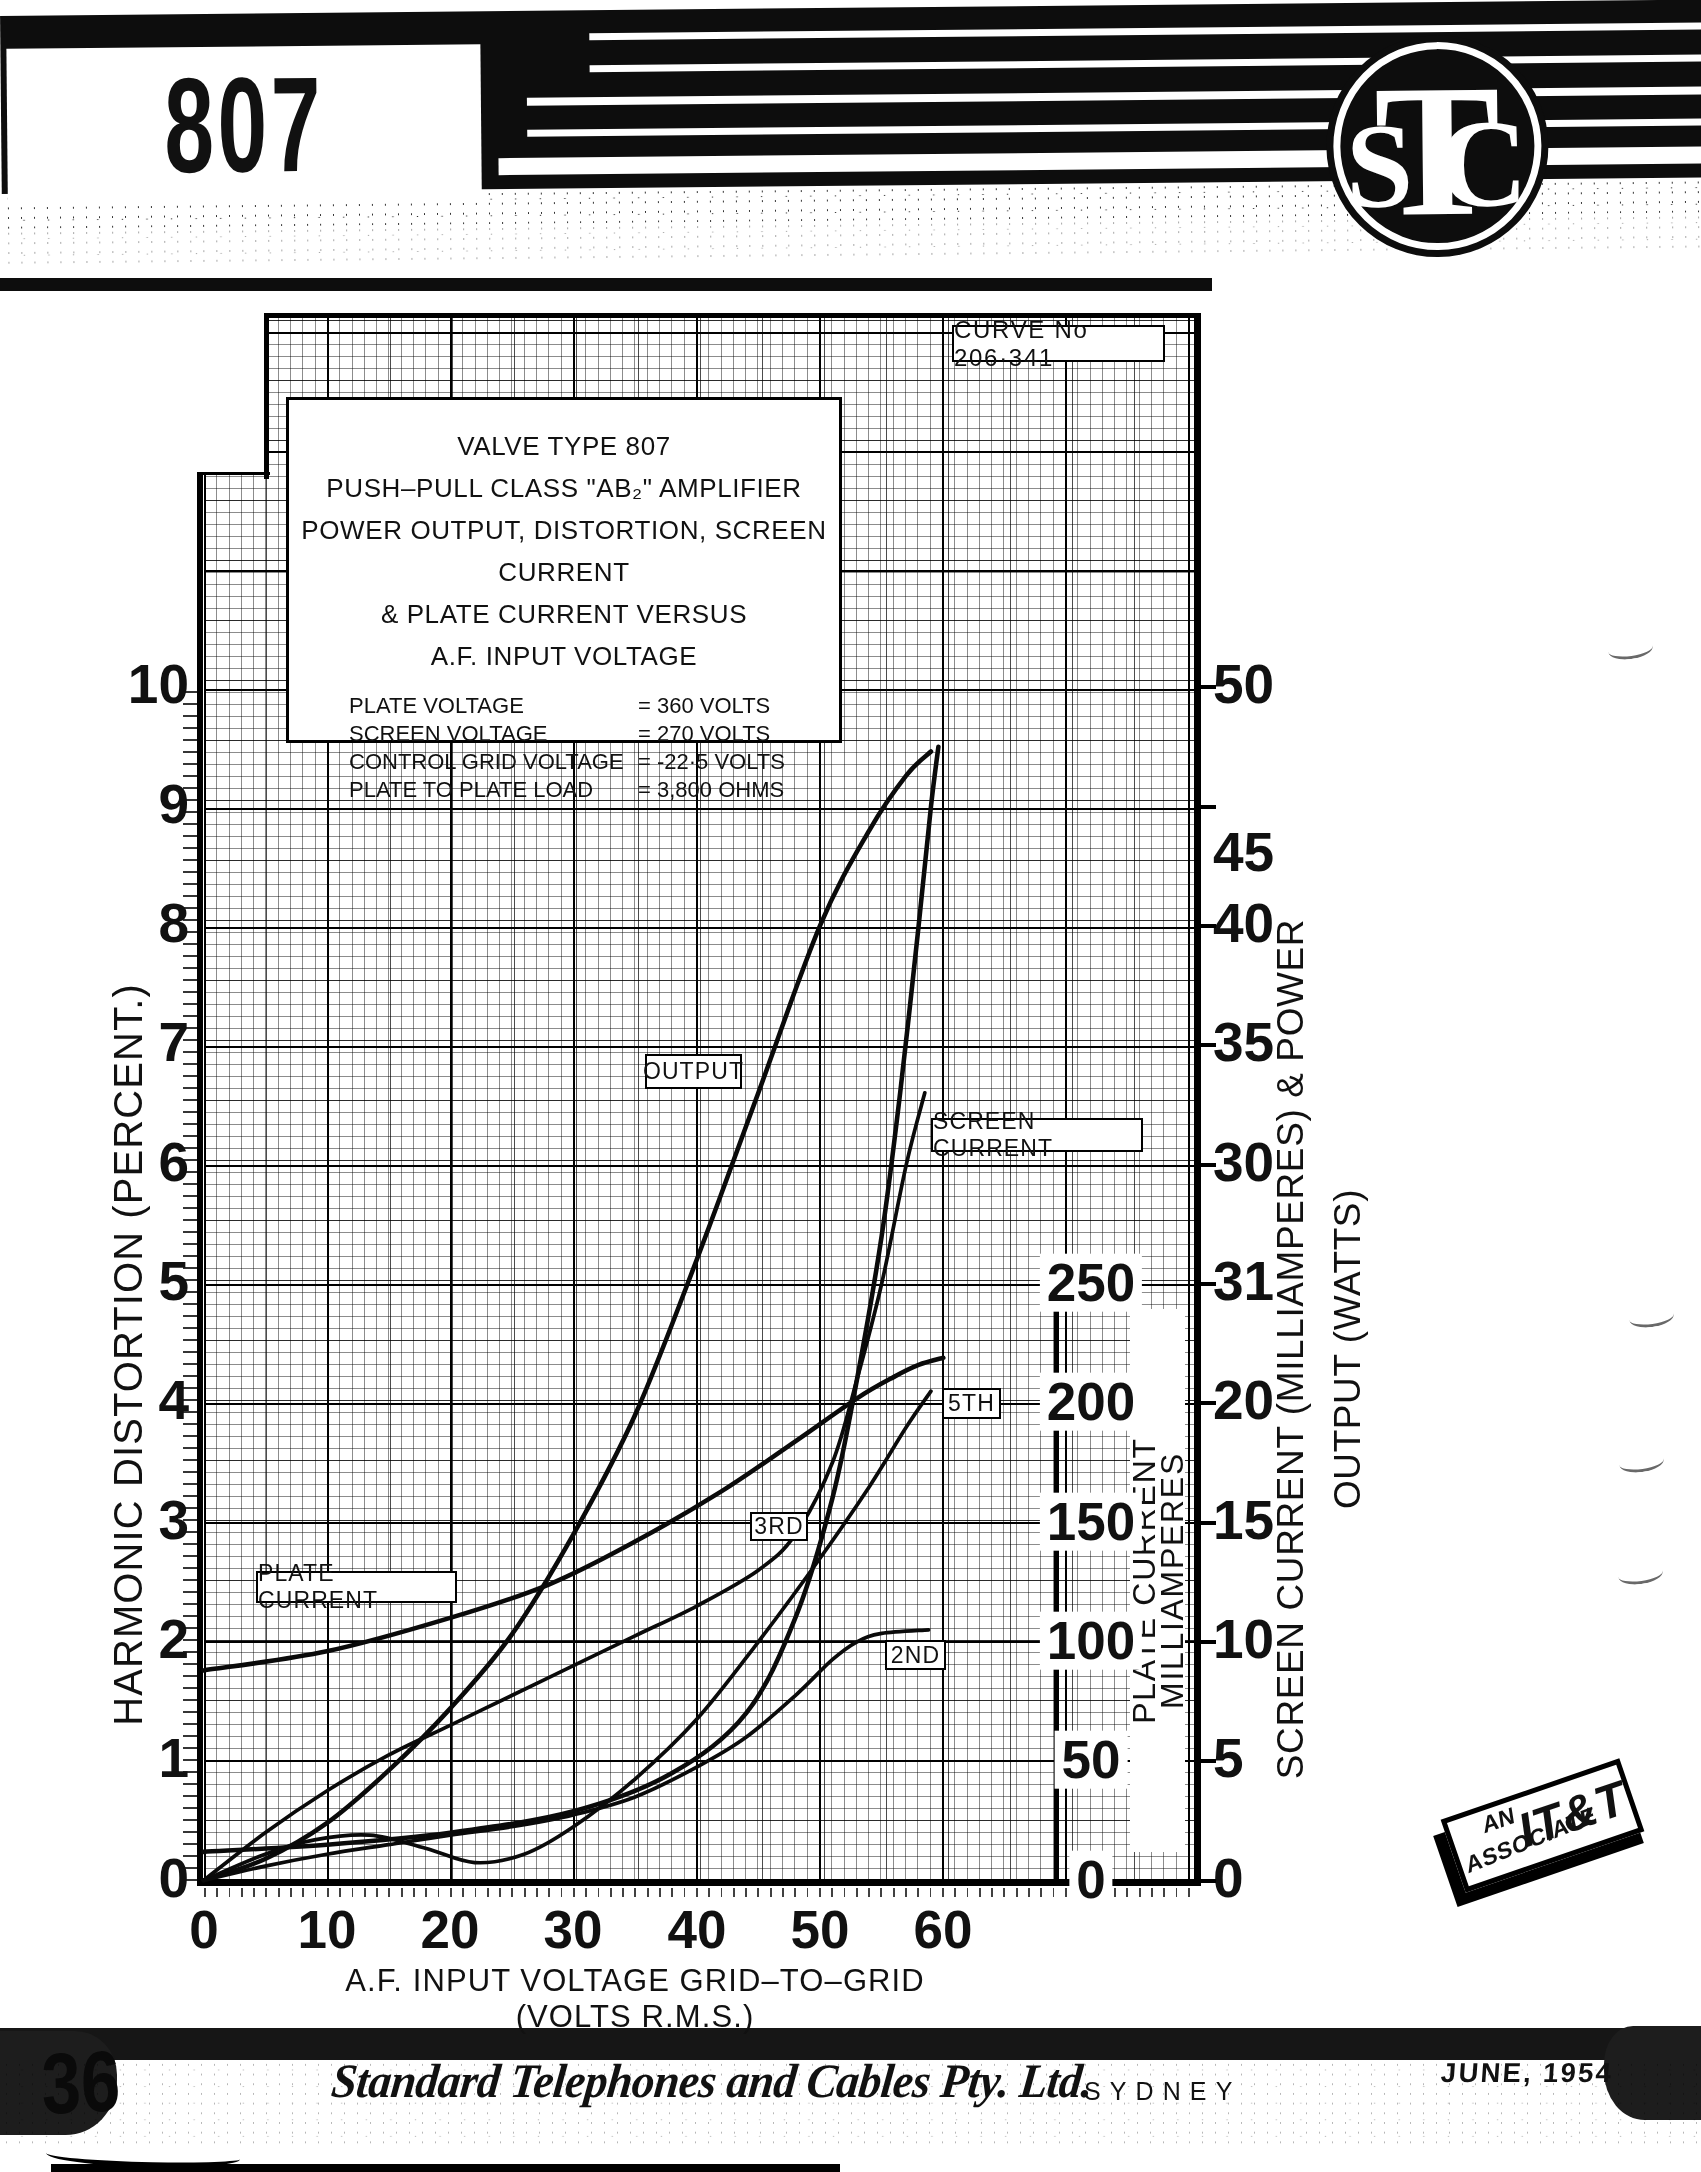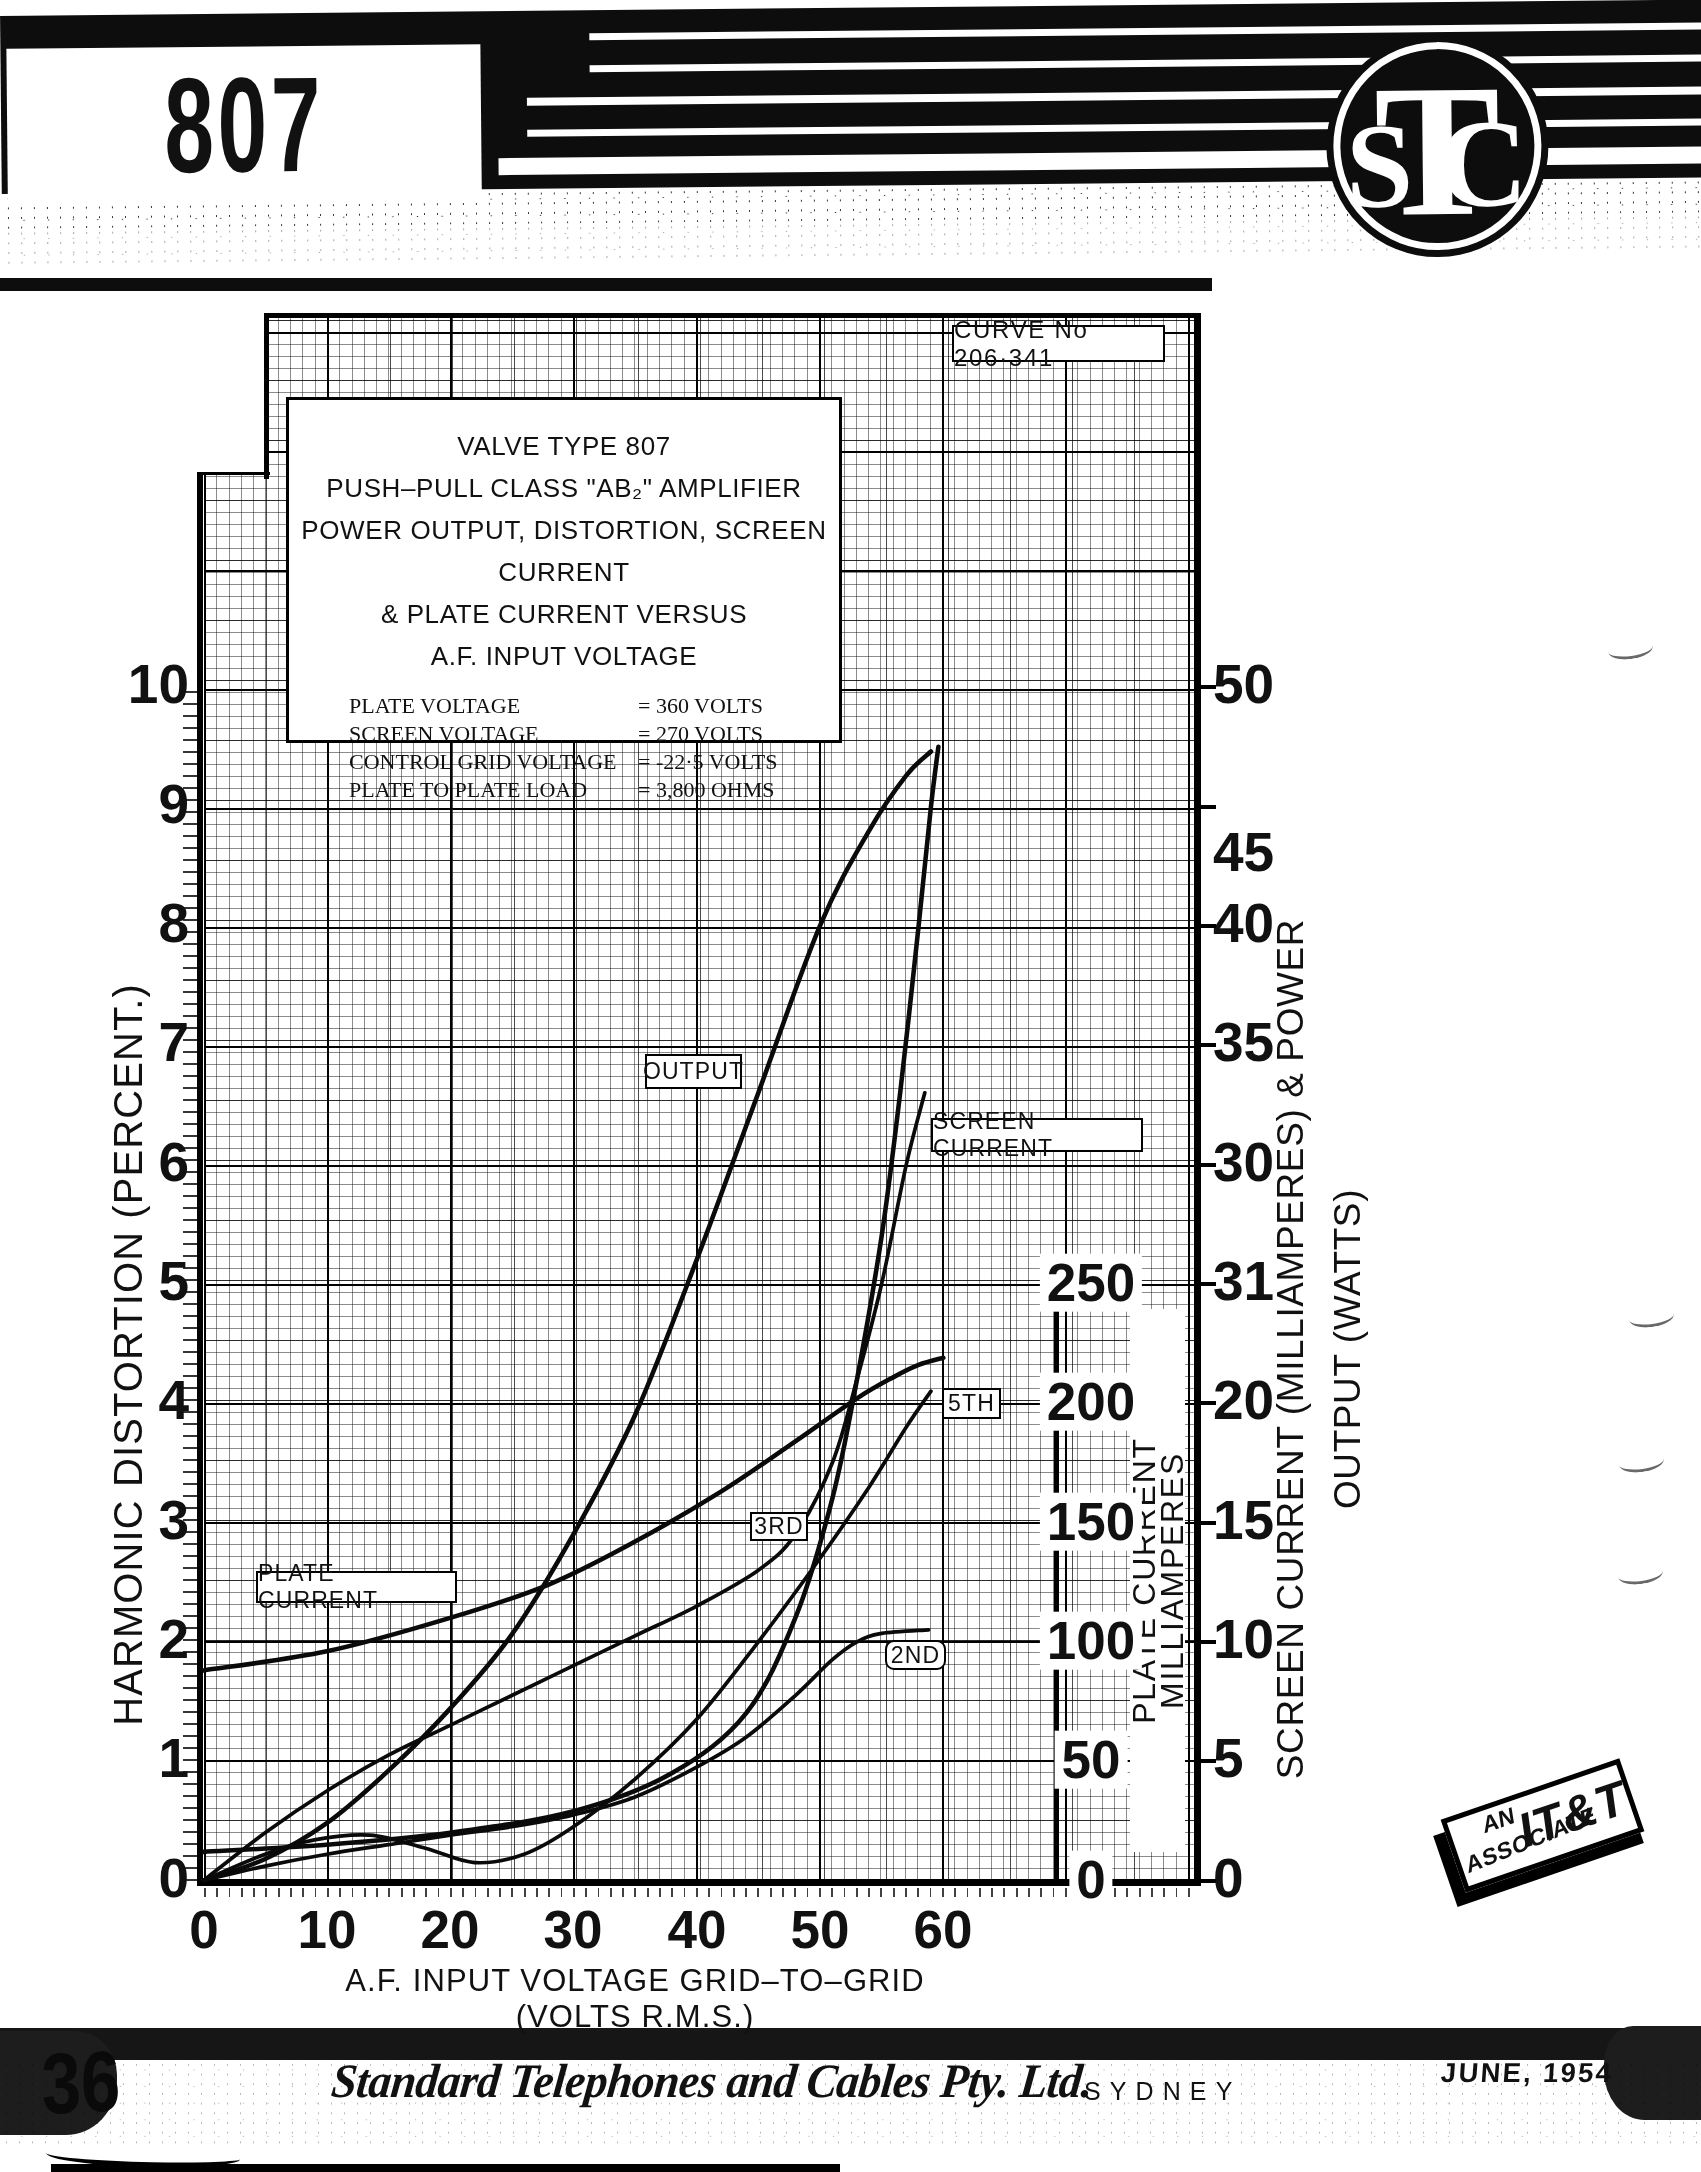--- a/index.html
+++ b/index.html
@@ -60,32 +60,32 @@
   .comb-left{left:183px;top:687px;width:13.7px;height:1194px;opacity:.85;z-index:2;
     background-image:repeating-linear-gradient(to top,#111 0 1.7px,transparent 1.7px 12px);}
   .comb-bottom{left:204px;top:1888px;width:996px;height:9.1px;opacity:.8;z-index:2;
     background-image:repeating-linear-gradient(to right,#111 0 1.7px,transparent 1.7px 12.3px);}
   .plate-rule{left:1054px;top:1255px;width:5.1px;height:630px;background:#000;z-index:2;}
   #curves{left:0;top:0;width:1701px;height:2172px;z-index:3;pointer-events:none;}
 
   
   .title-box{left:286px;top:397px;width:556px;height:346px;background:#fff;border:3.4px solid #000;z-index:5;box-sizing:border-box;padding-top:25px;}
   .tline{text-align:center;font-size:26px;line-height:42px;letter-spacing:0.6px;font-weight:500;}
-  .conds{margin:15px 17px 0 60px;font-size:22px;line-height:28px;font-family:Liberation Serif, serif;}
+  .conds{margin:15px 17px 0 60px;font-size:22px;line-height:28px;}
   .cond{display:flex;}
   .cond .cl{width:289px;}
   .curveno{left:952px;top:325px;width:213px;height:37px;background:#fff;border:2.9px solid #000;z-index:5;
     display:flex;align-items:center;justify-content:center;font-size:24px;letter-spacing:1.7px;box-sizing:border-box;}
   .clabel{position:absolute;background:#fff;border:2.3px solid #000;z-index:6;box-sizing:border-box;
     display:flex;align-items:center;justify-content:center;font-size:23px;letter-spacing:1.1px;}
   .lbl-output{left:645px;top:1054px;width:97px;height:35px;}
   .lbl-screen{left:931px;top:1118px;width:212px;height:34px;}
   .lbl-5th{left:942px;top:1388px;width:59px;height:31px;}
   .lbl-3rd{left:750px;top:1512px;width:58px;height:29px;}
-  .lbl-2nd{left:885px;top:1640px;width:61px;height:30px;border-radius:9px;}
+  .lbl-2nd{left:885px;top:1640px;width:61px;height:30px;}
   .lbl-plate{left:256px;top:1571px;width:201px;height:32px;}
 
   
   .rot-wrap{position:absolute;z-index:5;}
   .rot-inner{transform-origin:top left;position:absolute;left:0;top:0;}
   .left-title{left:97px;top:983px;width:63px;height:743px;}
   .left-title .rot-inner{width:743px;height:63px;transform:translateY(743px) rotate(-90deg);
     font-size:40px;letter-spacing:1.1px;text-align:center;line-height:63px;}
   .right-title{left:1262px;top:880px;width:57px;height:938px;}
   .right-title .rot-inner{width:938px;height:57px;transform:translateY(938px) rotate(-90deg);

